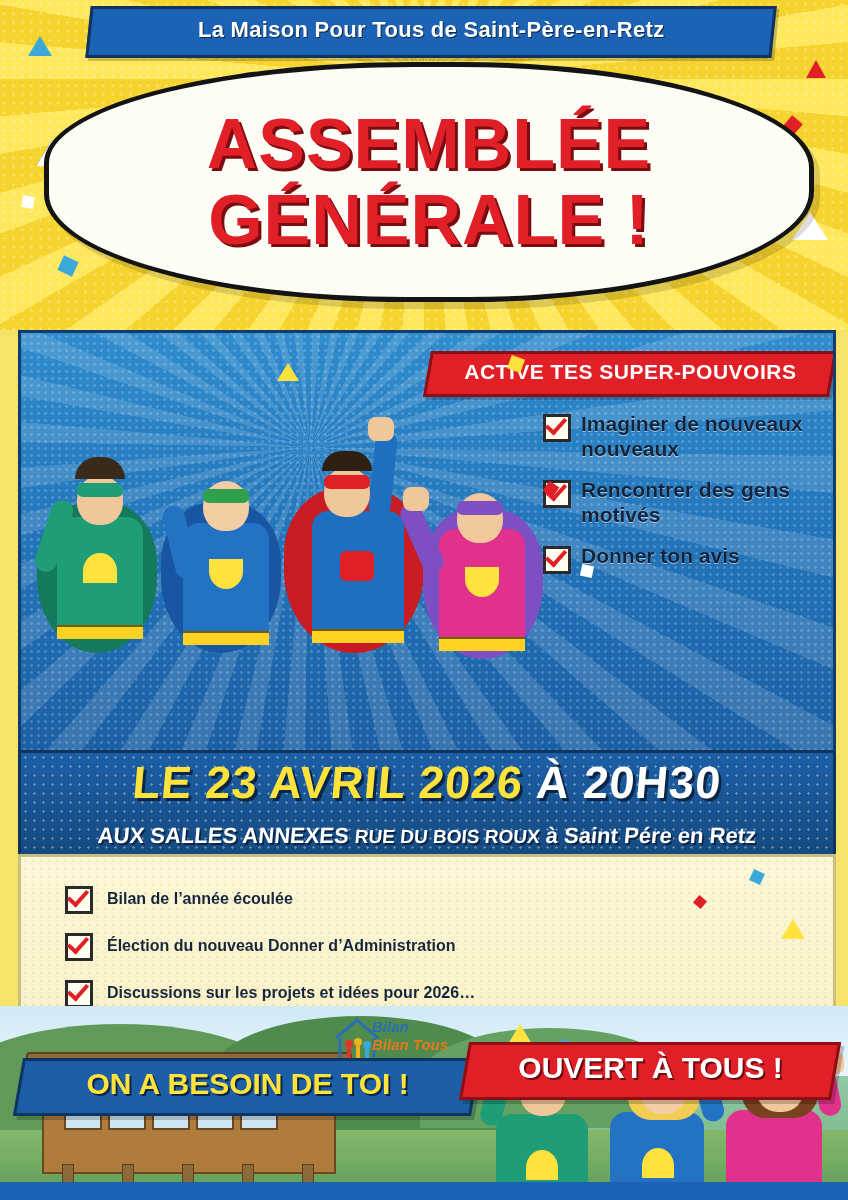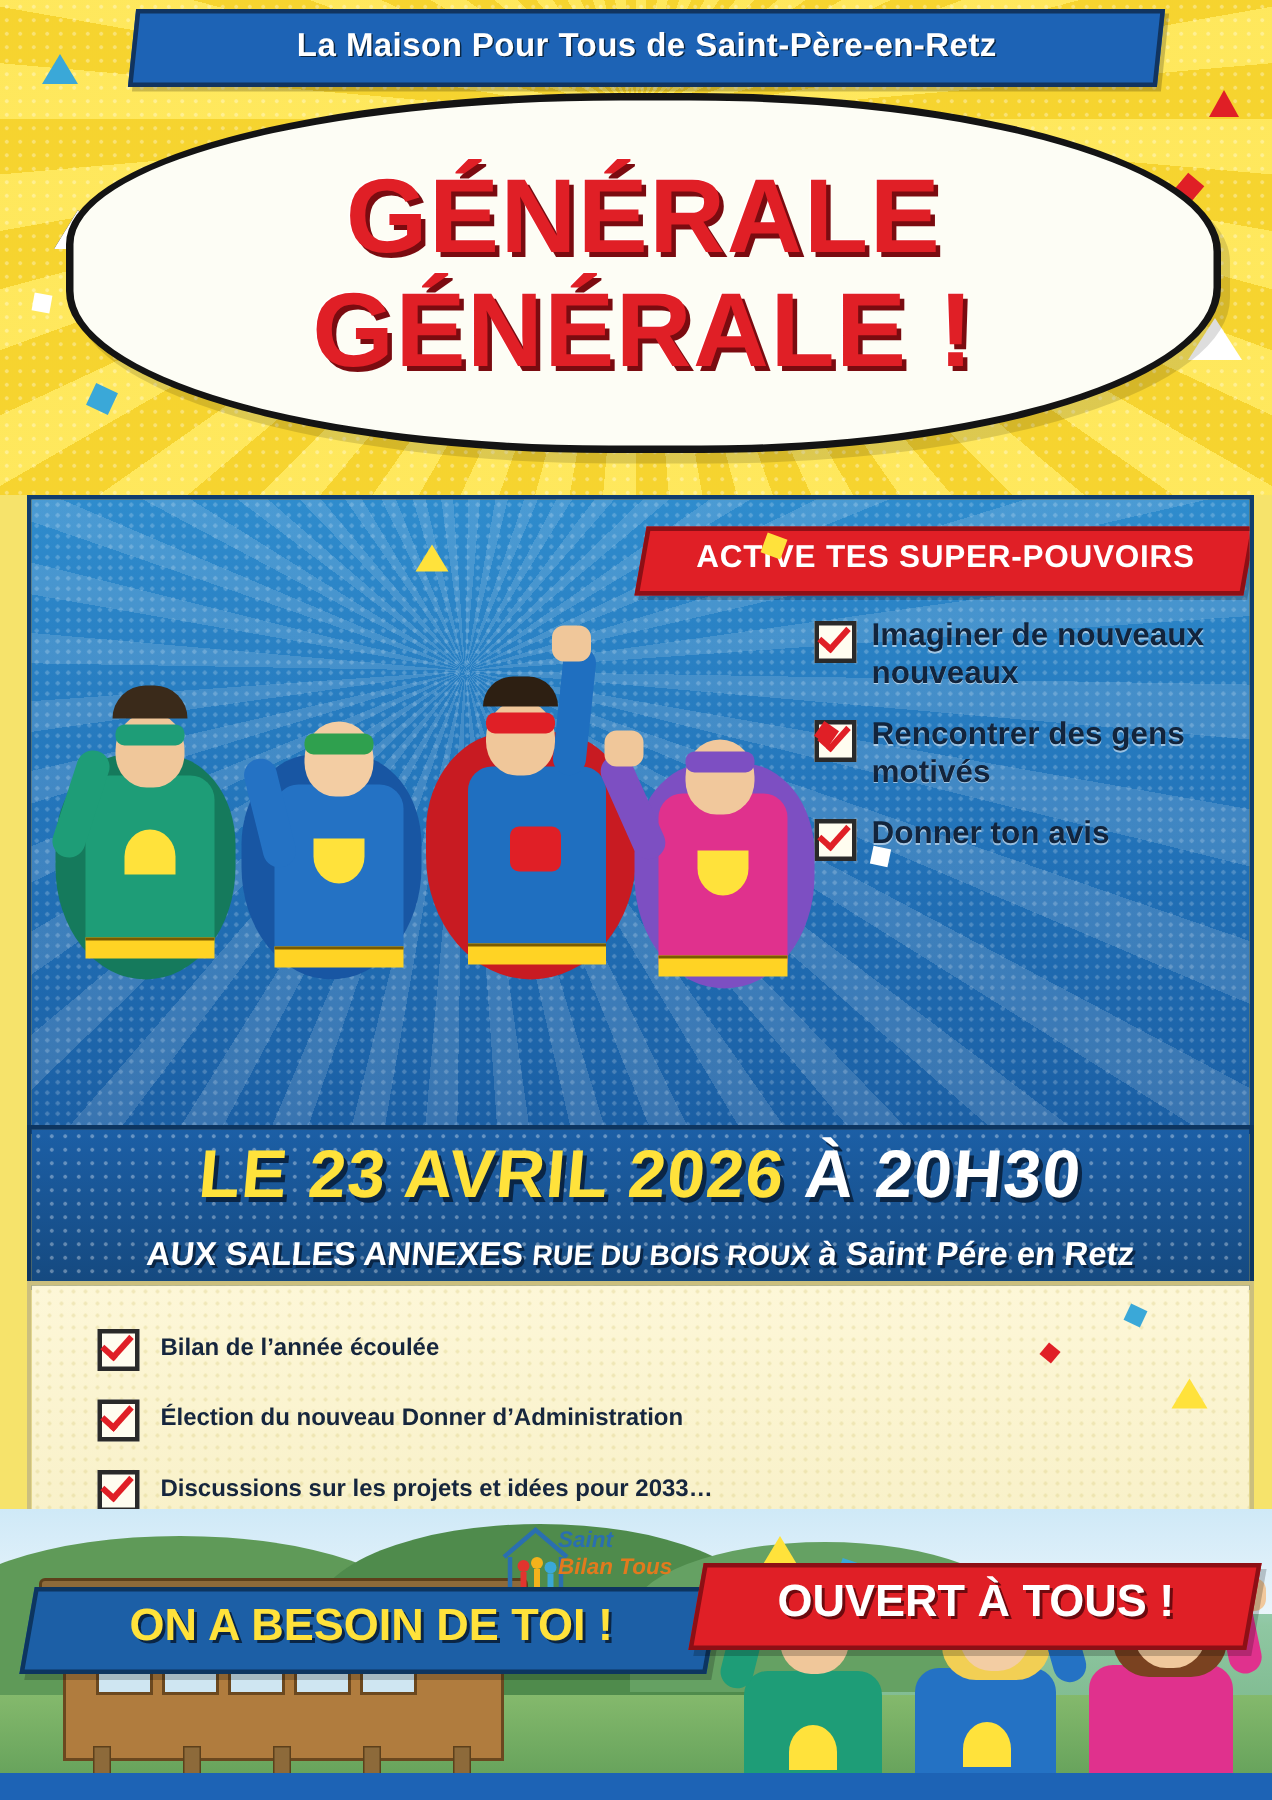--- a/index.html
+++ b/index.html
@@ -369,21 +369,21 @@
     <div class="confetti" style="left:60px;top:258px;width:16px;height:16px;background:#3aa8d8;transform:rotate(25deg);"></div>
     <div class="confetti" style="left:786px;top:118px;width:14px;height:14px;background:#e01f26;transform:rotate(40deg);"></div>
     <div class="confetti" style="left:22px;top:196px;width:12px;height:12px;background:#ffffff;transform:rotate(10deg);"></div>
 
     <div class="title-ribbon">
       <span>La Maison Pour Tous de Saint-Père-en-Retz</span>
     </div>
 
     <div class="speech">
       <div class="speech-inner">
-        <div class="hero-line">GÉNÉRALE</div>
+        <div class="hero-line">ASSEMBLÉE</div>
         <div class="hero-line l2">GÉNÉRALE !</div>
       </div>
     </div>
   </div>
 
   <div class="hero-panel">
     <div class="rays"></div>
     <div class="halftone"></div>
 
     <div class="superpower-ribbon">
@@ -482,21 +482,21 @@
       <div class="agenda-row">
         <div class="cbox"></div>
         <div class="agenda-text">Bilan de l’année écoulée</div>
       </div>
       <div class="agenda-row">
         <div class="cbox"></div>
         <div class="agenda-text">Élection du nouveau Donner d’Administration</div>
       </div>
       <div class="agenda-row">
         <div class="cbox"></div>
-        <div class="agenda-text">Discussions sur les projets et idées pour 2033…</div>
+        <div class="agenda-text">Discussions sur les projets et idées pour 2026…</div>
       </div>
     </div>
   </div>
 
   <div class="bottom-band">
     <div class="sky"></div>
     <div class="hill" style="left:-40px;top:18px;width:320px;height:110px;background:#5f9a58;"></div>
     <div class="hill" style="left:210px;top:10px;width:300px;height:120px;background:#4f8b4c;"></div>
     <div class="hill" style="left:420px;top:22px;width:260px;height:100px;background:#65a163;"></div>
     <div style="position:absolute;left:0;bottom:0;width:848px;height:70px;background:linear-gradient(180deg,#84b96c,#5e9c57);"></div>
@@ -520,21 +520,21 @@
         <path d="M10 24 L10 46 L44 46 L44 24" fill="none" stroke="#2a6fb0" stroke-width="3"></path>
         <circle cx="19" cy="30" r="4" fill="#e2342e"></circle>
         <rect x="17" y="34" width="4" height="11" fill="#e2342e"></rect>
         <circle cx="28" cy="28" r="4" fill="#f3b21b"></circle>
         <rect x="26" y="32" width="4" height="13" fill="#f3b21b"></rect>
         <circle cx="37" cy="31" r="4" fill="#3aa8d8"></circle>
         <rect x="35" y="35" width="4" height="10" fill="#3aa8d8"></rect>
       </svg>
     </div>
     <div class="logo-text">
-      <div>Saint</div>
+      <div>Bilan</div>
       <div class="l2">Bilan Tous</div>
     </div>
 
     <div style="position:absolute;right:0;bottom:0;width:380px;height:194px;">
       <div style="position:absolute;left:16px;bottom:0;width:120px;height:132px;">
         <div style="position:absolute;left:12px;bottom:0;width:92px;height:86px;background:#1e9d77;border-radius:16px 16px 0 0;"></div>
         <div style="position:absolute;left:42px;bottom:20px;width:32px;height:30px;background:#ffe23b;border-radius:50% 50% 0 0/60% 60% 0 0;"></div>
         <div style="position:absolute;left:36px;bottom:84px;width:46px;height:48px;background:#f0c79a;border-radius:50% 50% 45% 45%;"></div>
         <div style="position:absolute;left:36px;bottom:110px;width:46px;height:13px;background:#1e9d77;border-radius:6px;"></div>
         <div style="position:absolute;left:0;bottom:74px;width:22px;height:52px;background:#1e9d77;border-radius:11px;transform:rotate(14deg);"></div>

